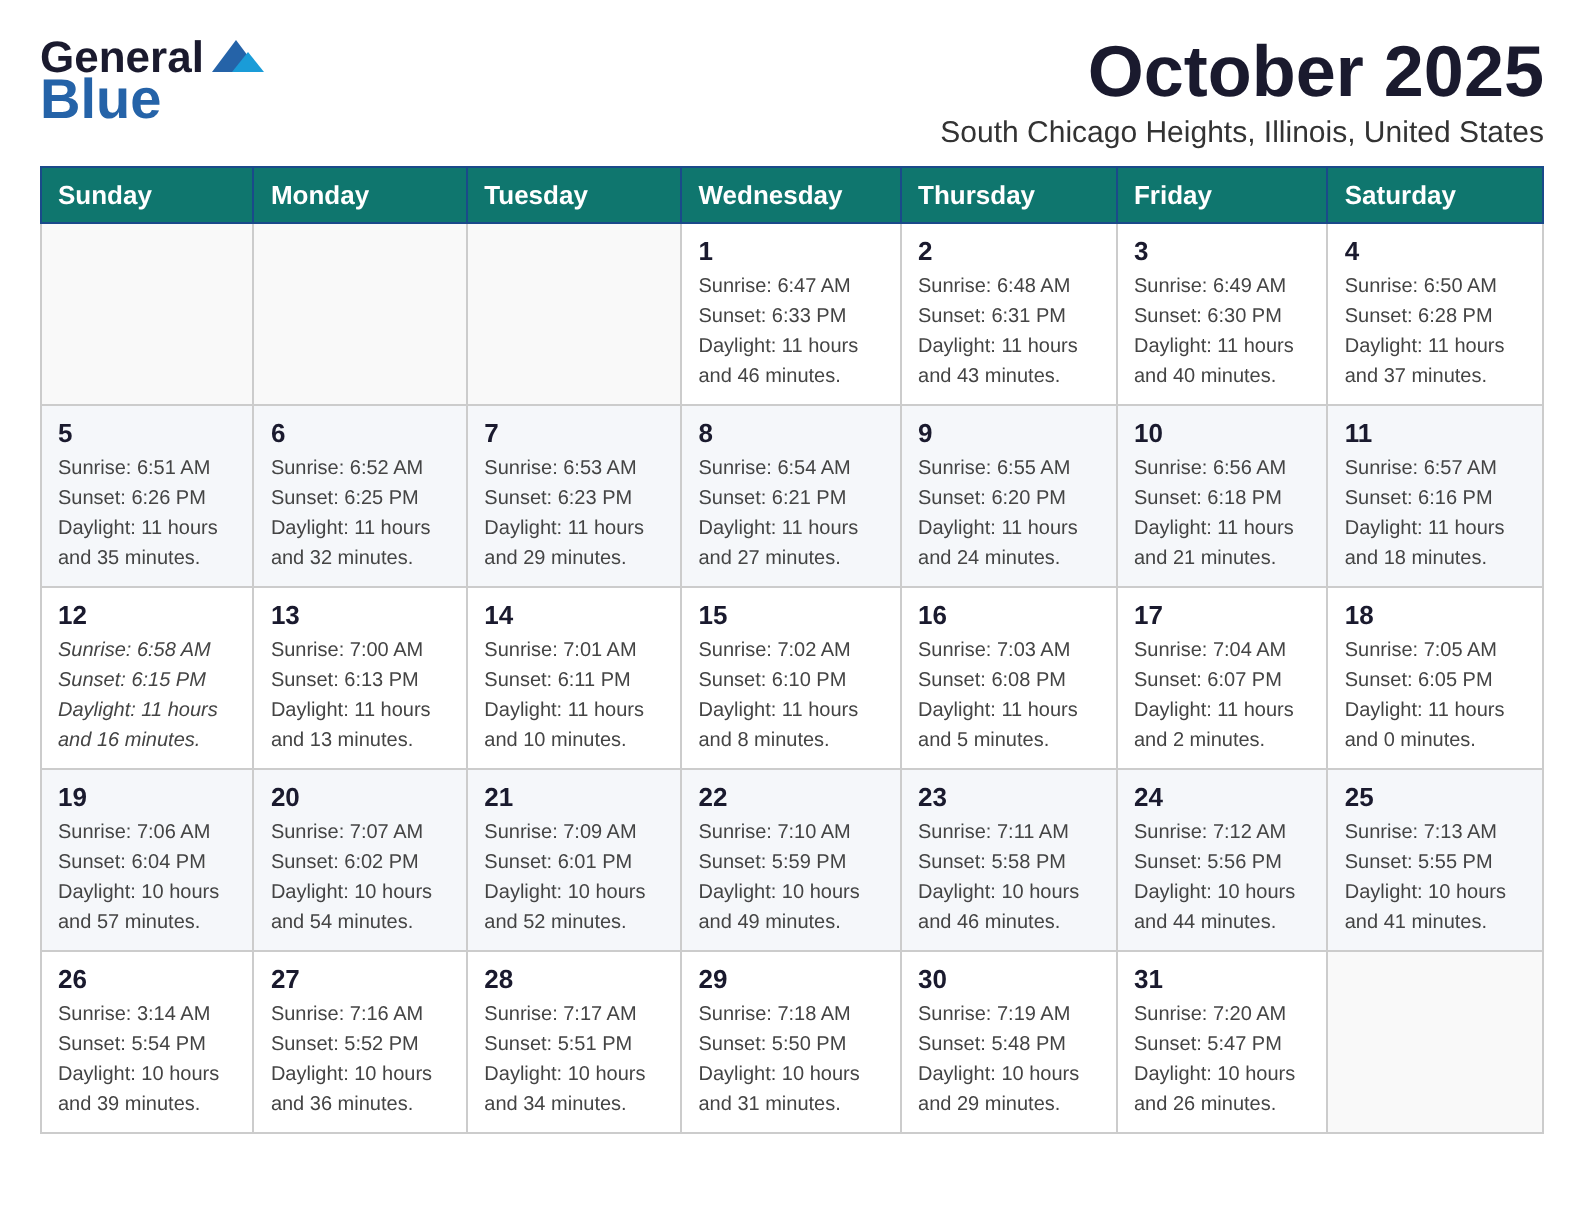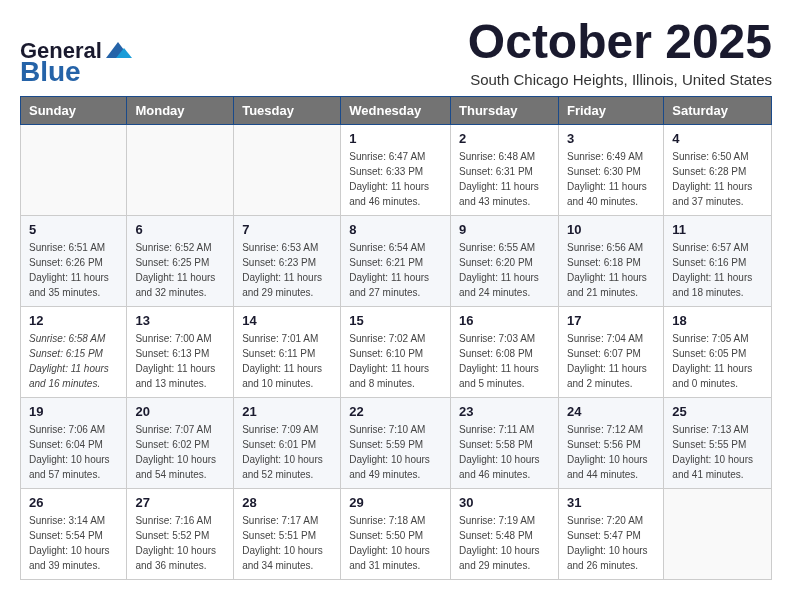--- a/index.html
+++ b/index.html
@@ -5,21 +5,21 @@
     * { box-sizing: border-box; margin: 0; padding: 0; }
     body {
       font-family: Arial, sans-serif;
       background: #fff;
       width: 792px;
       min-height: 612px;
       padding: 16px 20px;
     }
     .header-area {
       display: flex;
-      align-items: flex-end;
+      align-items: flex-start;
       justify-content: space-between;
       margin-bottom: 8px;
       gap: 24px;
     }
     .logo-area {
       display: flex;
       flex-direction: column;
       align-items: flex-start;
     }
     .logo-text {
@@ -28,37 +28,37 @@
       font-size: 22px;
       font-weight: bold;
       color: #1a1a2e;
     }
     .logo-general { color: #1a1a2e; }
     .logo-blue { color: #2563a8; }
     .title-area {
       text-align: right;
     }
     .month-title {
-      font-size: 48px;
+      font-size: 36px;
       font-weight: bold;
       color: #1a1a2e;
       line-height: 1.1;
     }
     .location-title {
       font-size: 15px;
       color: #333;
       margin-top: 2px;
     }
     .calendar {
       width: 100%;
       border-collapse: collapse;
       border: 1px solid #ccc;
     }
     .calendar th {
-      background-color: #737373;
+      background-color: #0f766e;
       color: #fff;
       font-size: 13px;
       font-weight: bold;
       padding: 6px 8px;
       text-align: left;
       border: 1px solid #1a4a8a;
     }
     .calendar td {
       vertical-align: top;
       padding: 6px 8px;

